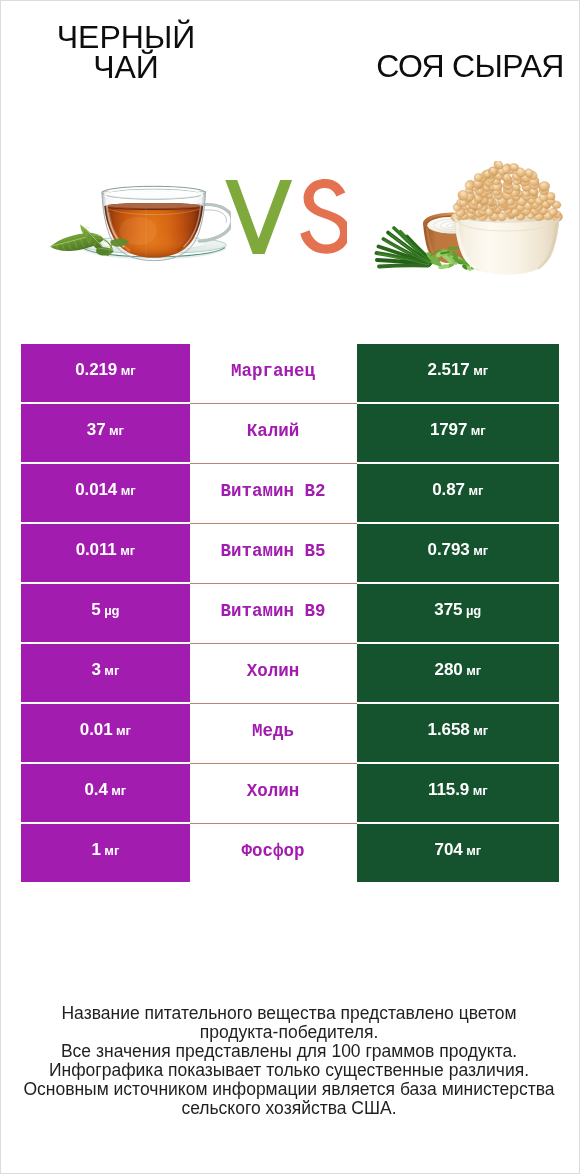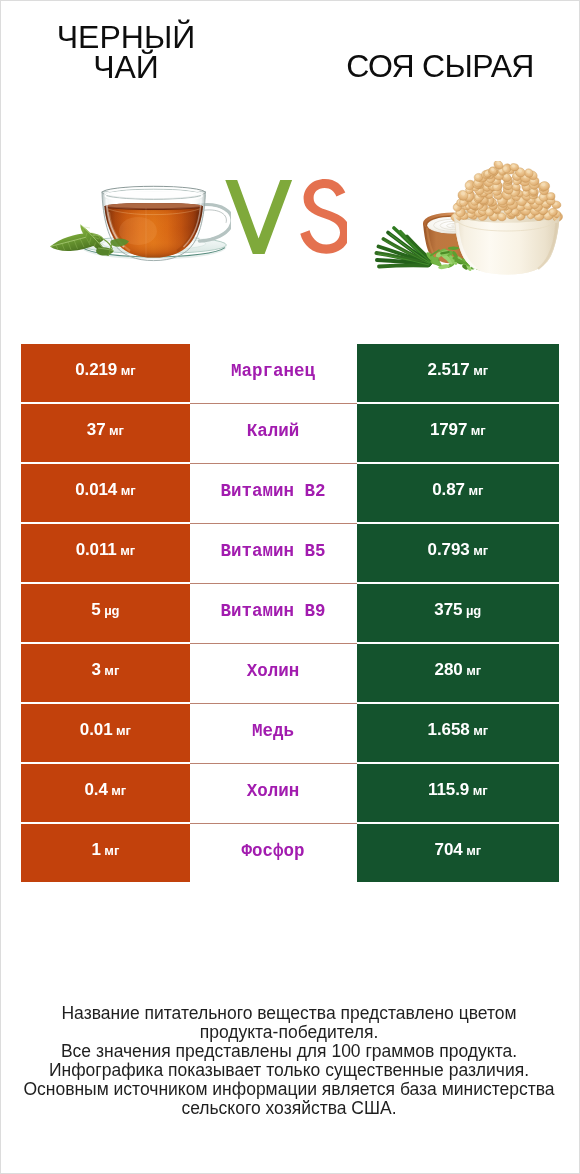--- a/index.html
+++ b/index.html
@@ -23,34 +23,34 @@
   }
   
   .header{position:absolute;left:0;top:0;width:578px;height:100px;}
   .title{
     position:absolute;
     font-size:32px;font-weight:400;color:#0d0d0d;
     line-height:30px;text-align:center;letter-spacing:0px;
     text-transform:uppercase;
   }
   .title-left{left:20px;top:22px;width:212px;}
-  .title-right{left:334px;top:51px;width:212px;letter-spacing:-0.68px;}
+  .title-right{left:364px;top:51px;width:212px;letter-spacing:-0.68px;}
 
   
   .hero{position:absolute;left:0;top:0;width:578px;height:300px;}
   .img-tea{position:absolute;left:46px;top:181px;}
   .img-soy{position:absolute;left:371px;top:161px;}
   .vs{position:absolute;left:225px;top:178px;width:124px;height:78px;}
   .vs svg{display:block;}
 
   
   .table{position:absolute;left:21px;top:344px;width:538px;}
   .row{position:relative;height:58px;margin-bottom:2px;display:flex;}
   .cell{height:58px;display:flex;align-items:center;justify-content:center;box-sizing:border-box;}
-  .cell-left{width:180px;background:#c2410c;color:#ffffff;}
+  .cell-left{width:180px;background:#a21caf;color:#ffffff;}
   .cell-mid{width:178px;background:#ffffff;position:relative;}
   .cell-mid::after{
     content:"";position:absolute;left:0;right:0;bottom:-2px;height:1px;background:#bb8372;
   }
   .row:last-child .cell-mid::after{display:none;}
   .cell-right{width:216px;background:#14532d;color:#ffffff;text-align:right;}
   .val{font-size:17px;font-weight:700;white-space:nowrap;letter-spacing:-0.1px;position:relative;top:-3px;}
   .val .u{font-size:13px;}
   .lbl{font-size:17.5px;font-weight:700;color:#a21caf;white-space:nowrap;position:relative;top:-2px;font-family:Liberation Mono, monospace;}
 

